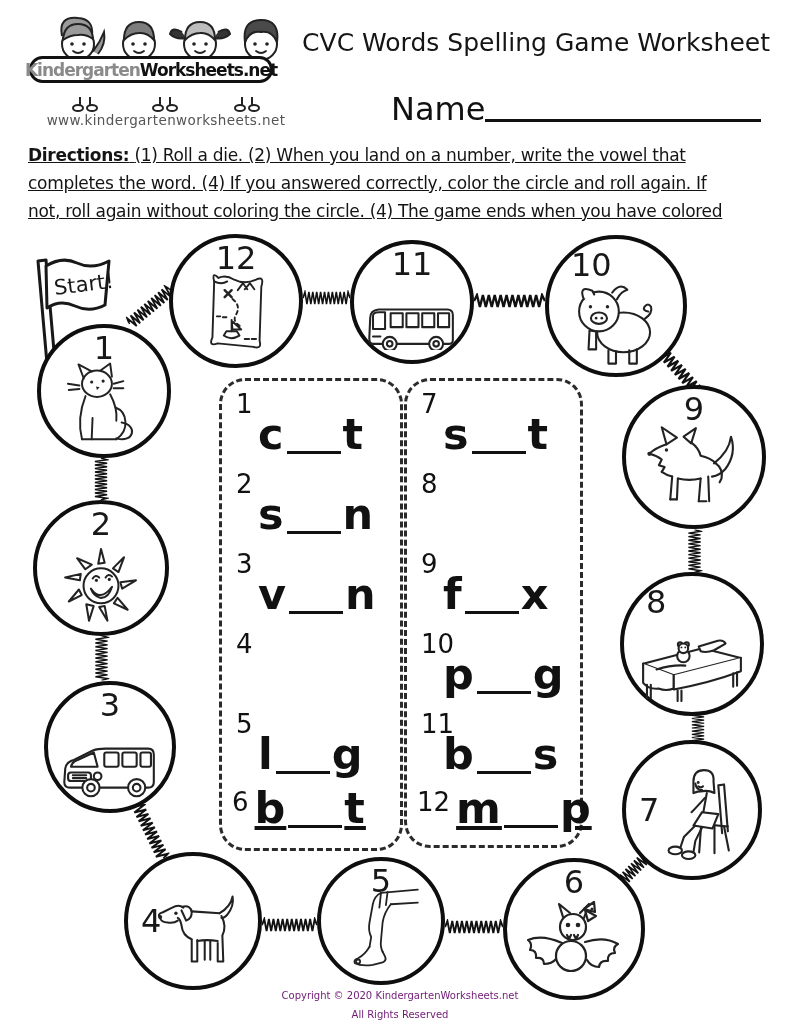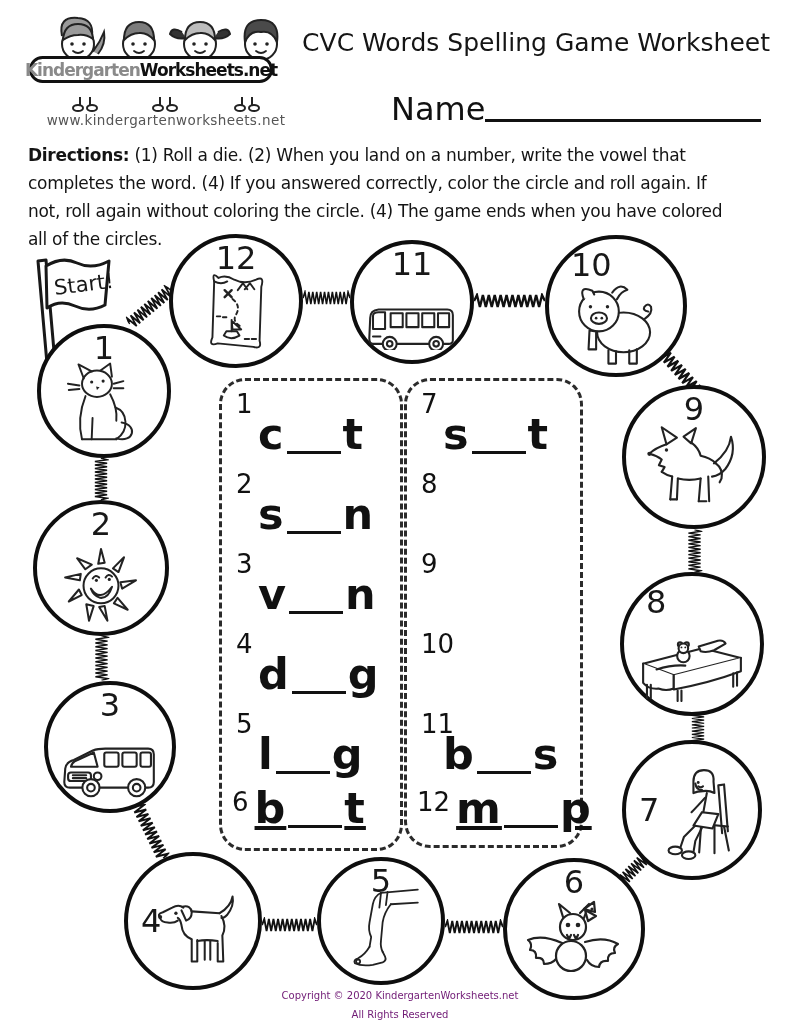--- a/index.html
+++ b/index.html
@@ -21,21 +21,21 @@
   .title{position:absolute;left:296px;top:28px;width:474px;text-align:right;
          font-size:25px;color:#151515;}
   .name-row{position:absolute;left:382px;top:90px;font-size:32px;white-space:nowrap;margin-left:9px;}
   .name-line{display:inline-block;width:276px;height:0;border-bottom:3px solid #111;
              vertical-align:-2px;}
 
   
   .directions{position:absolute;left:28px;top:141px;width:766px;font-size:17px;
               letter-spacing:-.3px;line-height:28px;color:#141414;}
   .directions b{font-weight:bold;}
-  .dir-line{white-space:nowrap;}
+  .dir-line{white-space:nowrap;text-decoration:underline;}
 
   
   .circle{position:absolute;background:#fff;border:4.5px solid #0e0e0e;border-radius:50%;
           box-sizing:border-box;z-index:2;}
   .cnum{position:absolute;font-size:32px;color:#181818;line-height:1;z-index:3;}
   .num-top{top:4px;left:50%;transform:translateX(-50%);}
   .num-left{left:13px;top:38%;}
   .num-topleft{left:22px;top:10px;}
   .circle .icon{position:absolute;left:50%;bottom:6px;transform:translateX(-50%);}
   .spring{position:absolute;height:16px;z-index:1;}
@@ -124,21 +124,20 @@
 
   <div class="title">CVC Words Spelling Game Worksheet</div>
   <div class="name-row">
     <span>Name</span><span class="name-line"></span>
   </div>
 
   <div class="directions">
     <div class="dir-line"><b>Directions:</b> <span>(1) Roll a die. (2) When you land on a number, write the vowel that</span></div>
     <div class="dir-line">completes the word. (4) If you answered correctly, color the circle and roll again. If</div>
     <div class="dir-line">not, roll again without coloring the circle. (4) The game ends when you have colored</div>
-    <div class="dir-line">all of the circles.</div>
   </div>
 
   <svg class="flag" viewBox="0 0 104 126">
     <g fill="#fff" stroke="#181818" stroke-width="3" stroke-linejoin="round">
       <path d="M14,6 L22,5 L32,119 L24,120 Z"></path>
       <path d="M22,11 Q38,1 53,8 Q68,15 85,6 L81,50 Q66,58 51,51 Q36,44 23,53 Z"></path>
     </g>
     <text x="31" y="40" transform="rotate(-7 31 40)" font-family="DejaVu Sans, sans-serif" font-size="21" fill="#181818">Start!</text>
   </svg>
 
@@ -459,21 +458,20 @@
     <div class="word-item">
       <span class="wnum">2</span>
       <div class="word"><span>s</span><span class="blank"></span><span>n</span></div>
     </div>
     <div class="word-item">
       <span class="wnum">3</span>
       <div class="word"><span>v</span><span class="blank"></span><span>n</span></div>
     </div>
     <div class="word-item">
       <span class="wnum">4</span>
-      <div class="word"><span>d</span><span class="blank"></span><span>g</span></div>
     </div>
     <div class="word-item">
       <span class="wnum">5</span>
       <div class="word"><span>l</span><span class="blank"></span><span>g</span></div>
     </div>
     <div class="word-item compact">
       <span class="wnum">6</span>
       <div class="word"><span>b</span><span class="blank"></span><span>t</span></div>
     </div>
   </div>
@@ -481,23 +479,25 @@
   <div class="panel panel-right">
     <div class="word-item">
       <span class="wnum">7</span>
       <div class="word"><span>s</span><span class="blank"></span><span>t</span></div>
     </div>
     <div class="word-item">
       <span class="wnum">8</span>
     </div>
     <div class="word-item">
       <span class="wnum">9</span>
+      <div class="word"><span>f</span><span class="blank"></span><span>x</span></div>
     </div>
     <div class="word-item">
       <span class="wnum">10</span>
+      <div class="word"><span>p</span><span class="blank"></span><span>g</span></div>
     </div>
     <div class="word-item">
       <span class="wnum">11</span>
       <div class="word"><span>b</span><span class="blank"></span><span>s</span></div>
     </div>
     <div class="word-item compact">
       <span class="wnum">12</span>
       <div class="word"><span>m</span><span class="blank"></span><span>p</span></div>
     </div>
   </div>

